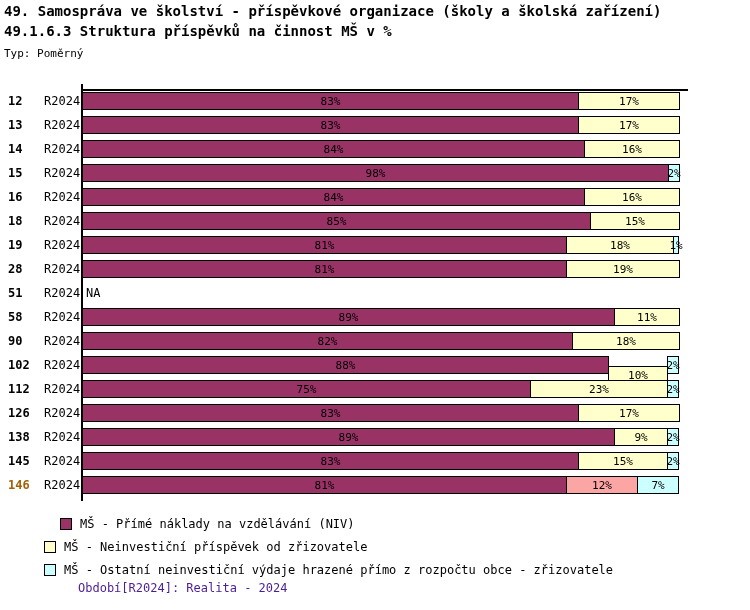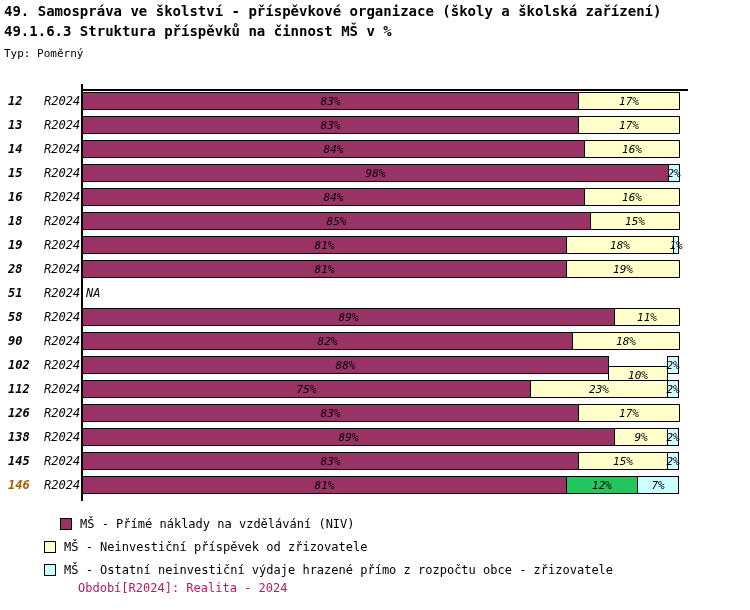--- a/index.html
+++ b/index.html
@@ -3,21 +3,21 @@
 <meta charset="utf-8">
 <style>
   html,body{margin:0;padding:0;background:#fff;}
   .screen{position:relative;width:750px;height:610px;background:#ffffff;
           font-family:"DejaVu Sans Mono",monospace;color:#000;overflow:hidden;}
   .title1{position:absolute;left:4px;top:3px;font-size:14px;font-weight:bold;white-space:nowrap;}
   .title2{position:absolute;left:4px;top:23px;font-size:14px;font-weight:bold;white-space:nowrap;}
   .typ{position:absolute;left:4px;top:47px;font-size:11px;white-space:nowrap;}
   .axis-v{position:absolute;left:81px;top:84px;width:2px;height:417px;background:#000;}
   .axis-h{position:absolute;left:81px;top:89px;width:607px;height:2px;background:#000;}
-  .row{position:absolute;left:0;height:18px;width:750px;font-style:italic;}
+  .row{position:absolute;left:0;height:18px;width:750px;}
   .row-id{position:absolute;left:8px;top:0;font-size:12px;font-weight:bold;line-height:18px;}
   .row-id.hl{color:#a16207;}
   .row-period{position:absolute;left:44px;top:0;font-size:12px;line-height:18px;}
   .bar{position:absolute;left:82px;top:0;height:18px;display:flex;}
   .seg{height:18px;box-sizing:border-box;border:1px solid #000;display:flex;
        align-items:center;justify-content:center;font-size:11px;white-space:nowrap;
        overflow:visible;flex:0 0 auto;}
   .seg + .seg{margin-left:-1px;}
   .na{position:absolute;left:86px;top:0;font-size:12px;line-height:18px;}
   .legend-item{position:absolute;left:44px;height:14px;display:flex;align-items:center;font-size:12px;white-space:nowrap;}
@@ -164,35 +164,35 @@
           <div class="seg" style="width: 497px; background: rgb(153, 51, 102);">83%</div>
           <div class="seg" style="width: 90px; background: rgb(255, 255, 204);">15%</div>
           <div class="seg" style="width: 12px; background: rgb(204, 255, 255);">2%</div>
         </div>
   </div>
       <div class="row" style="top: 476px;">
     <span class="row-id hl">146</span>
     <span class="row-period">R2024</span>
     <div class="bar">
           <div class="seg" style="width: 485px; background: rgb(153, 51, 102);">81%</div>
-          <div class="seg" style="width: 72px; background: #22c55e;">12%</div>
+          <div class="seg" style="width: 72px; background: #fca5a5;">12%</div>
           <div class="seg" style="width: 42px; background: rgb(204, 255, 255);">7%</div>
         </div>
   </div>
     </div>
 
   <div id="legend-host">
       <div class="legend-item" style="top: 517px; padding-left: 16px;">
     <span class="swatch" style="background: rgb(153, 51, 102);"></span>
     <span>MŠ - Přímé náklady na vzdělávání (NIV)</span>
   </div>
       <div class="legend-item" style="top: 540px;">
     <span class="swatch" style="background: rgb(255, 255, 204);"></span>
     <span>MŠ - Neinvestiční příspěvek od zřizovatele</span>
   </div>
       <div class="legend-item" style="top: 563px;">
     <span class="swatch" style="background: rgb(204, 255, 255);"></span>
     <span>MŠ - Ostatní neinvestiční výdaje hrazené přímo z rozpočtu obce - zřizovatele</span>
   </div>
     </div>
 
-  <div class="footer" style="color: #be185d; text-align: right;">Období[R2024]: Realita - 2024</div>
+  <div class="footer" style="color: #4c1d95; text-align: right;">Období[R2024]: Realita - 2024</div>
 </div>
 
 </body></html>

